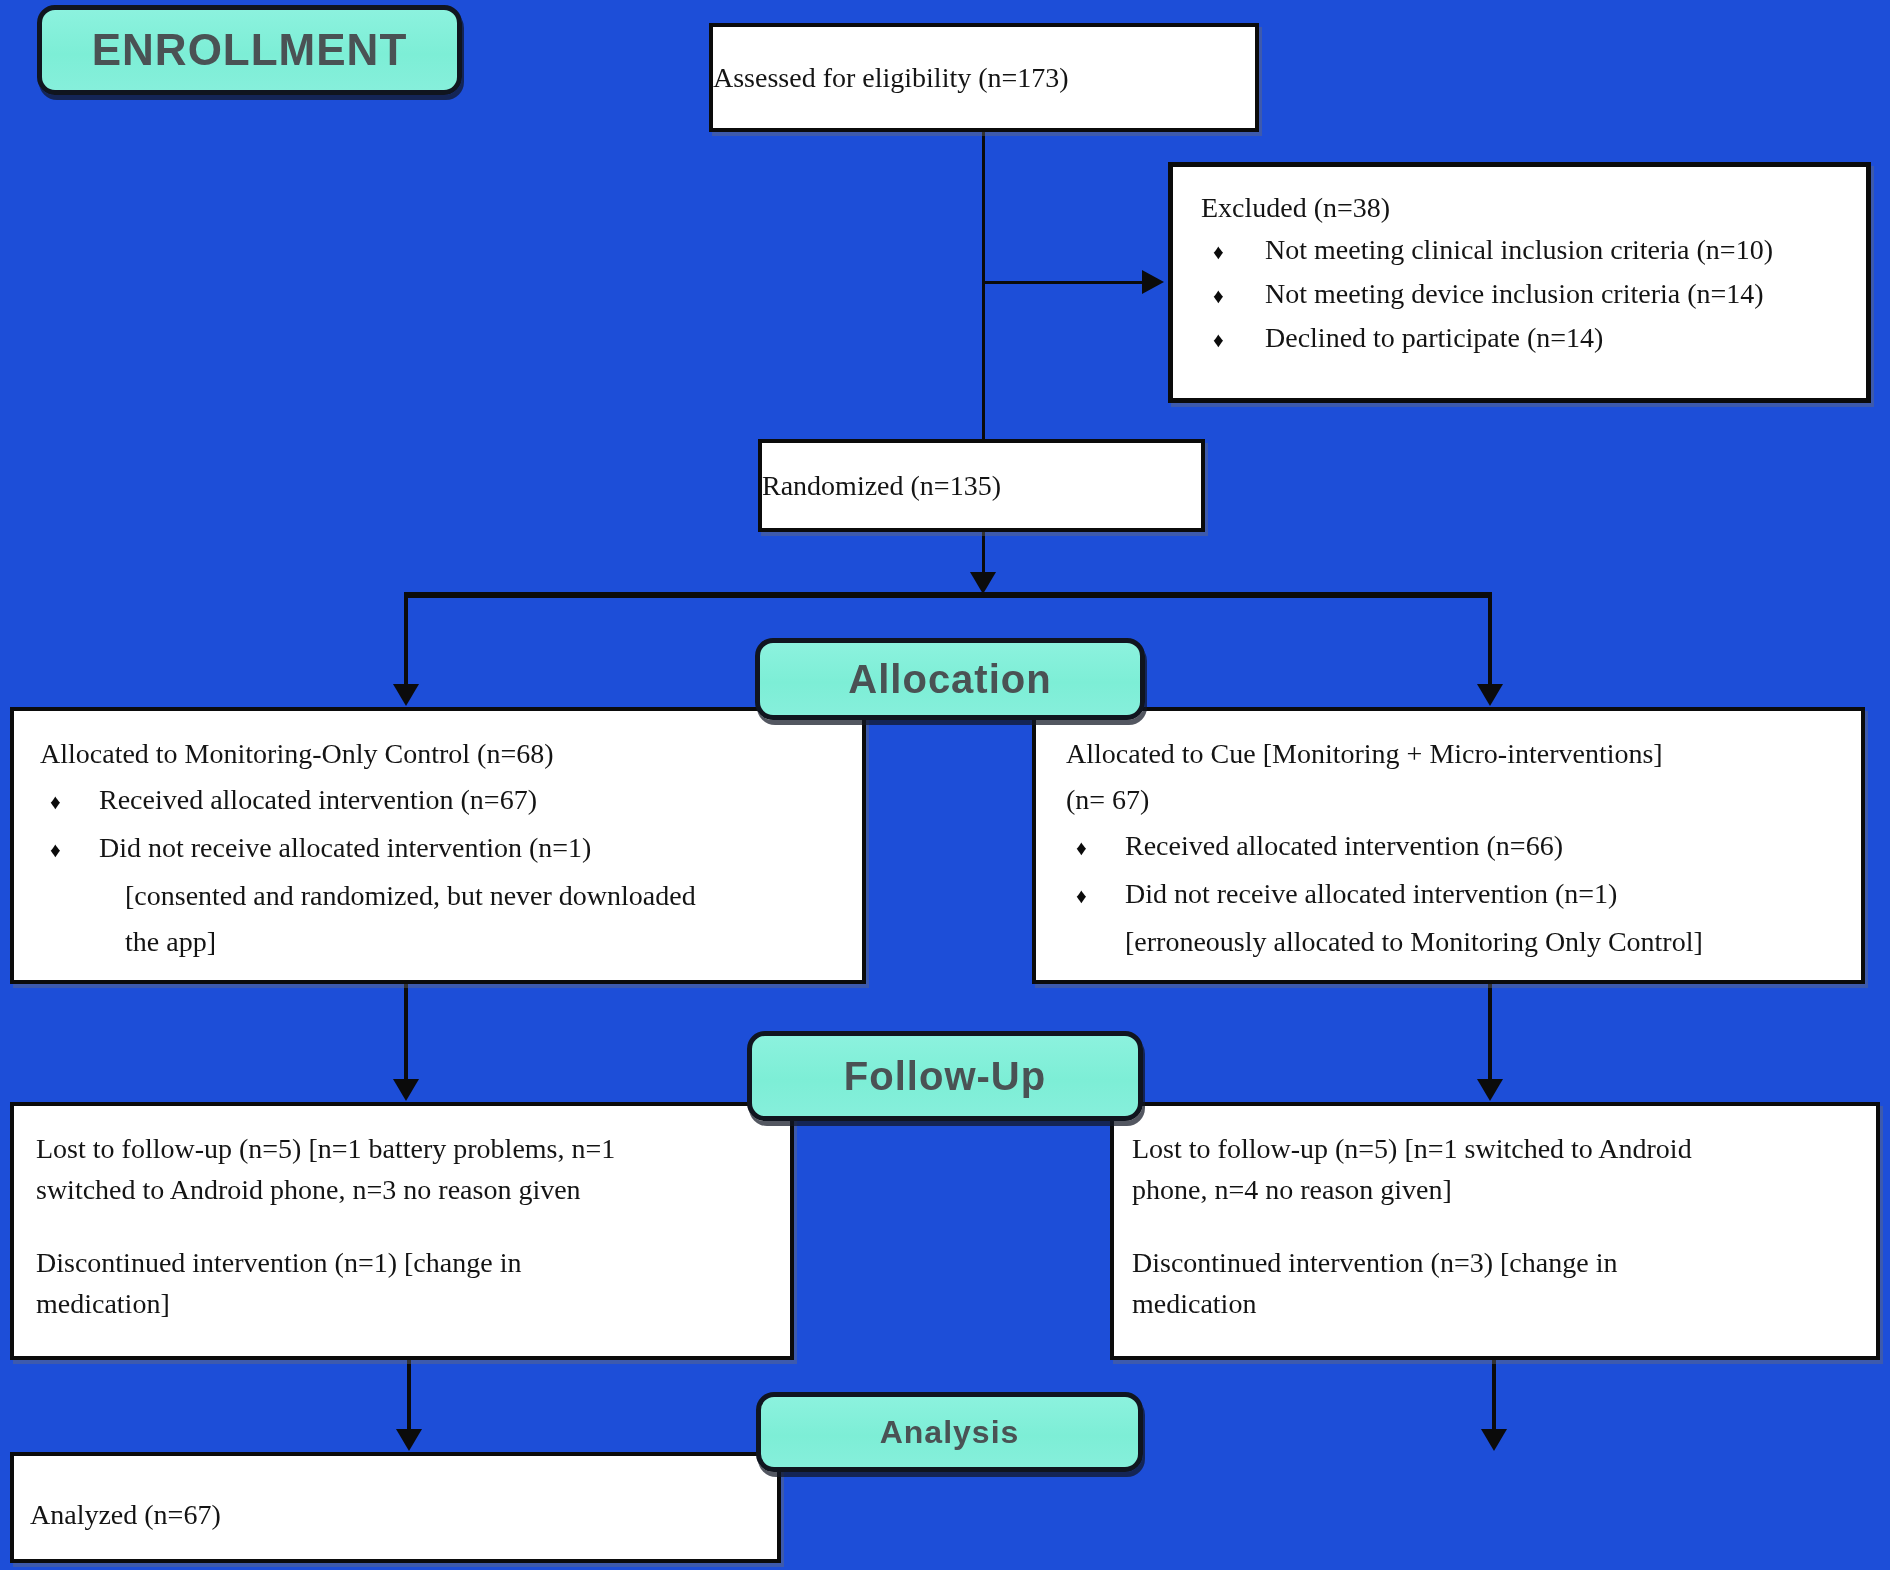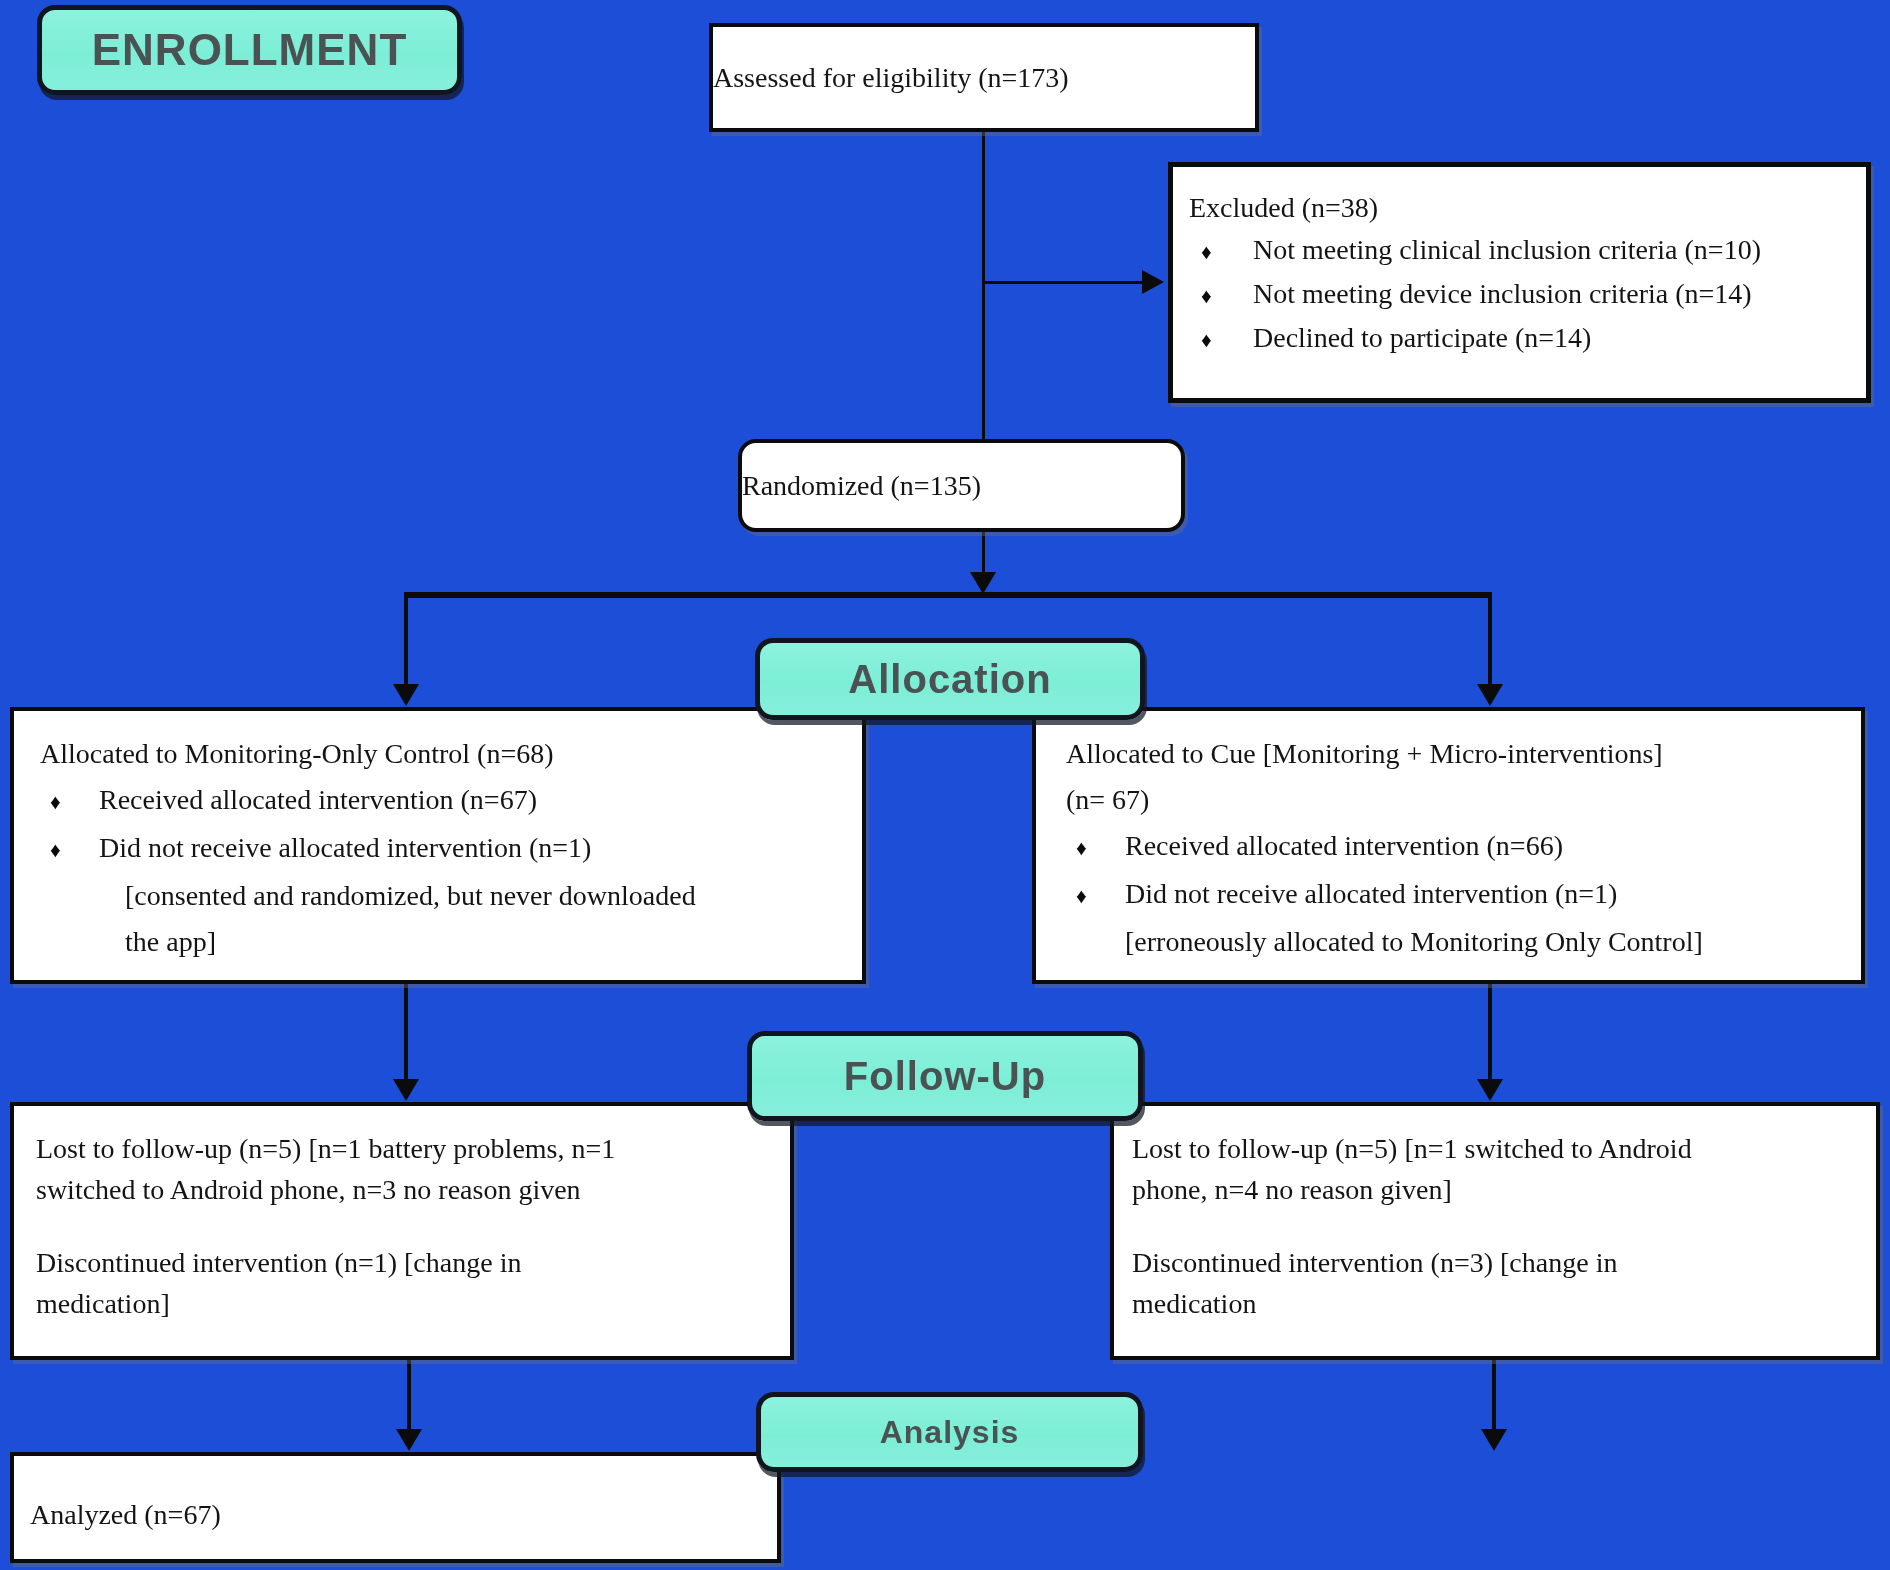--- a/index.html
+++ b/index.html
@@ -27,21 +27,21 @@
     text-align:center;
   }
   .fbox .pad{padding:20px 10px 0 26px;}
   .row{display:flex;align-items:baseline;}
   .row .diamond{
     flex:0 0 49px;margin-left:10px;
     font-size:21px;color:#0b0b0b;
   }
   .cont{padding-left:85px;}
   
-  .excl .pad{padding:20px 10px 0 16px;line-height:42px;}
+  .excl .pad{padding:20px 10px 0 28px;line-height:42px;}
   .excl .row .diamond{flex:0 0 52px;margin-left:12px;}
   
   .fu .pad{padding:22px 14px 0 22px;line-height:41px;}
   .fu .gap{height:32px;}
   
   .an .pad{padding:36px 10px 0 16px;}
   
   .badge{
     position:absolute;
     background:#81EED8;
@@ -128,21 +128,21 @@
         <span class="diamond">♦</span>
         <span>Not meeting device inclusion criteria (n=14)</span>
       </div>
       <div class="row">
         <span class="diamond">♦</span>
         <span>Declined to participate (n=14)</span>
       </div>
     </div>
   </div>
 
-  <div class="fbox center" style="left:738px;top:439px;width:447px;height:93px;border-radius:18px;">
+  <div class="fbox center" style="left:758px;top:439px;width:447px;height:93px;">
     <span>Randomized (n=135)</span>
   </div>
 
   <div class="fbox" style="left:10px;top:707px;width:856px;height:277px;">
     <div class="pad">
       <div>Allocated to Monitoring-Only Control (n=68)</div>
       <div class="row">
         <span class="diamond">♦</span>
         <span>Received allocated intervention (n=67)</span>
       </div>

